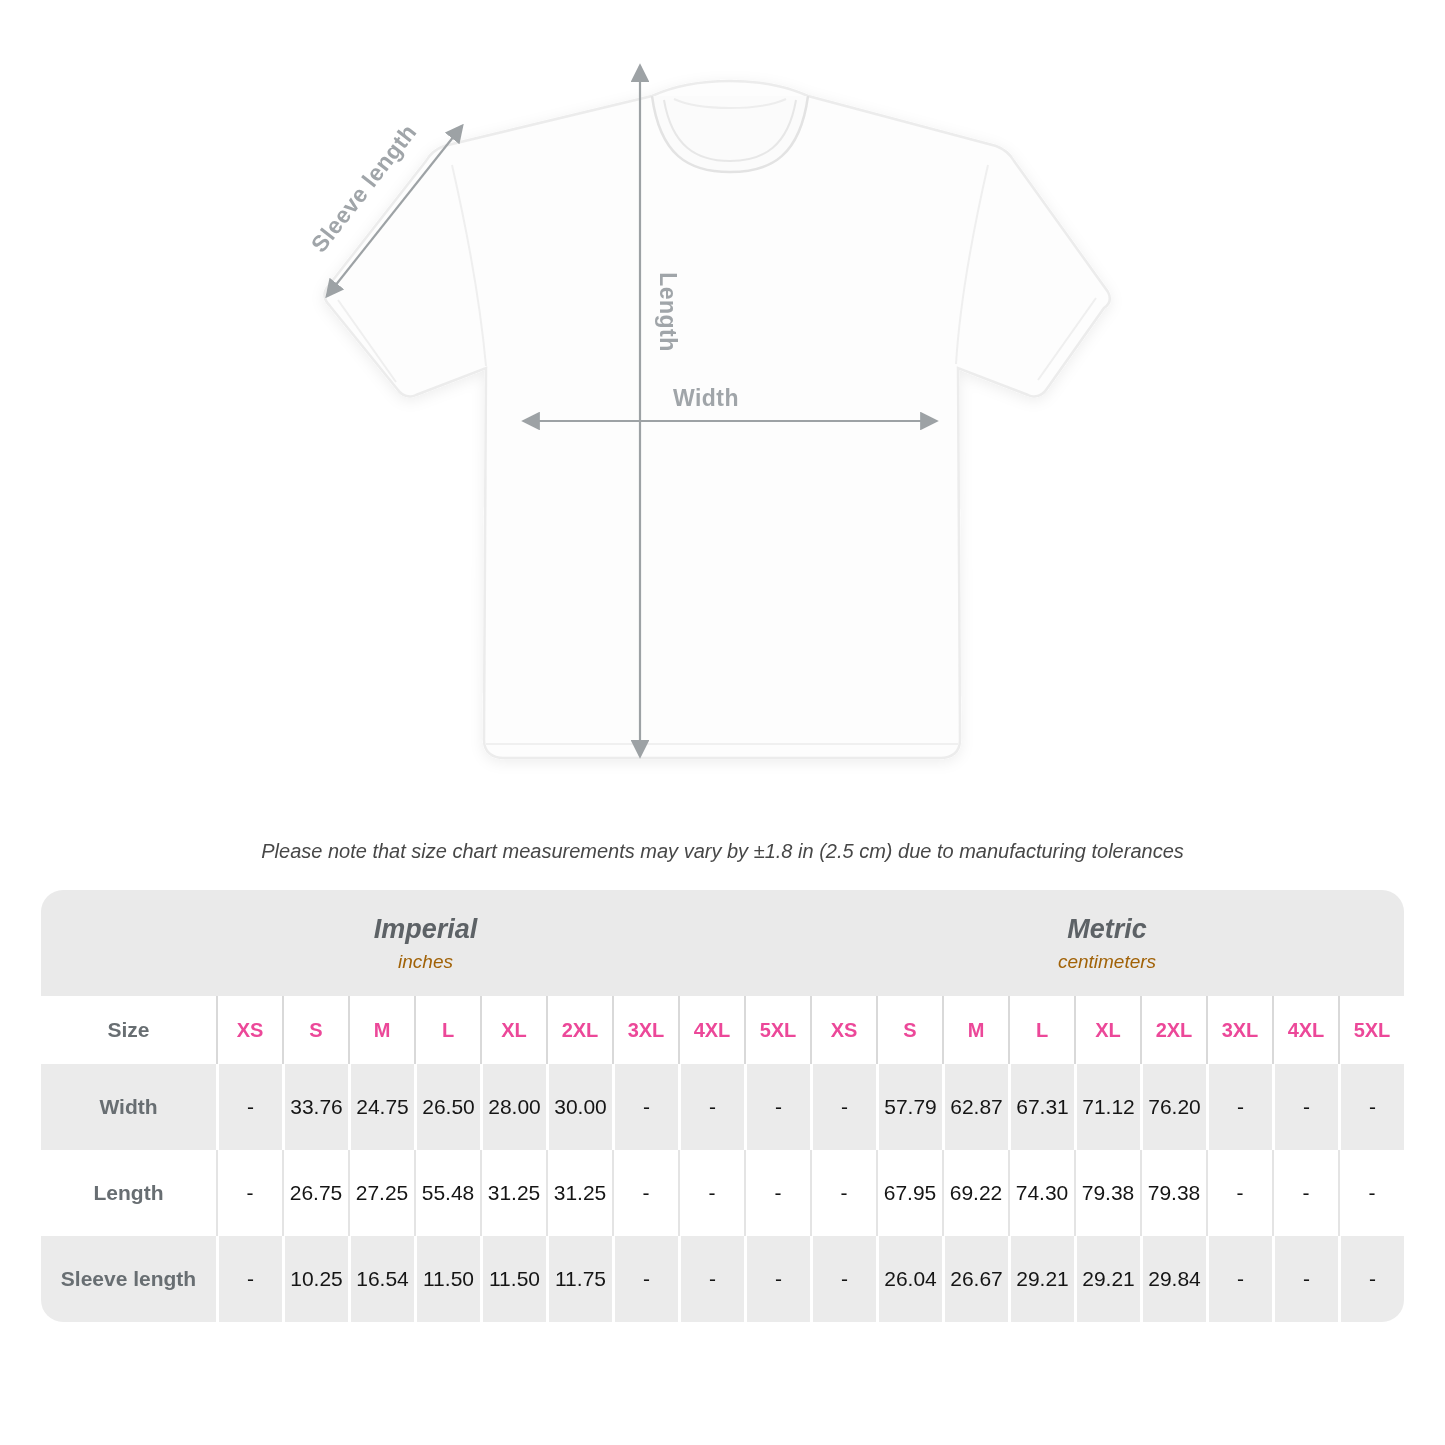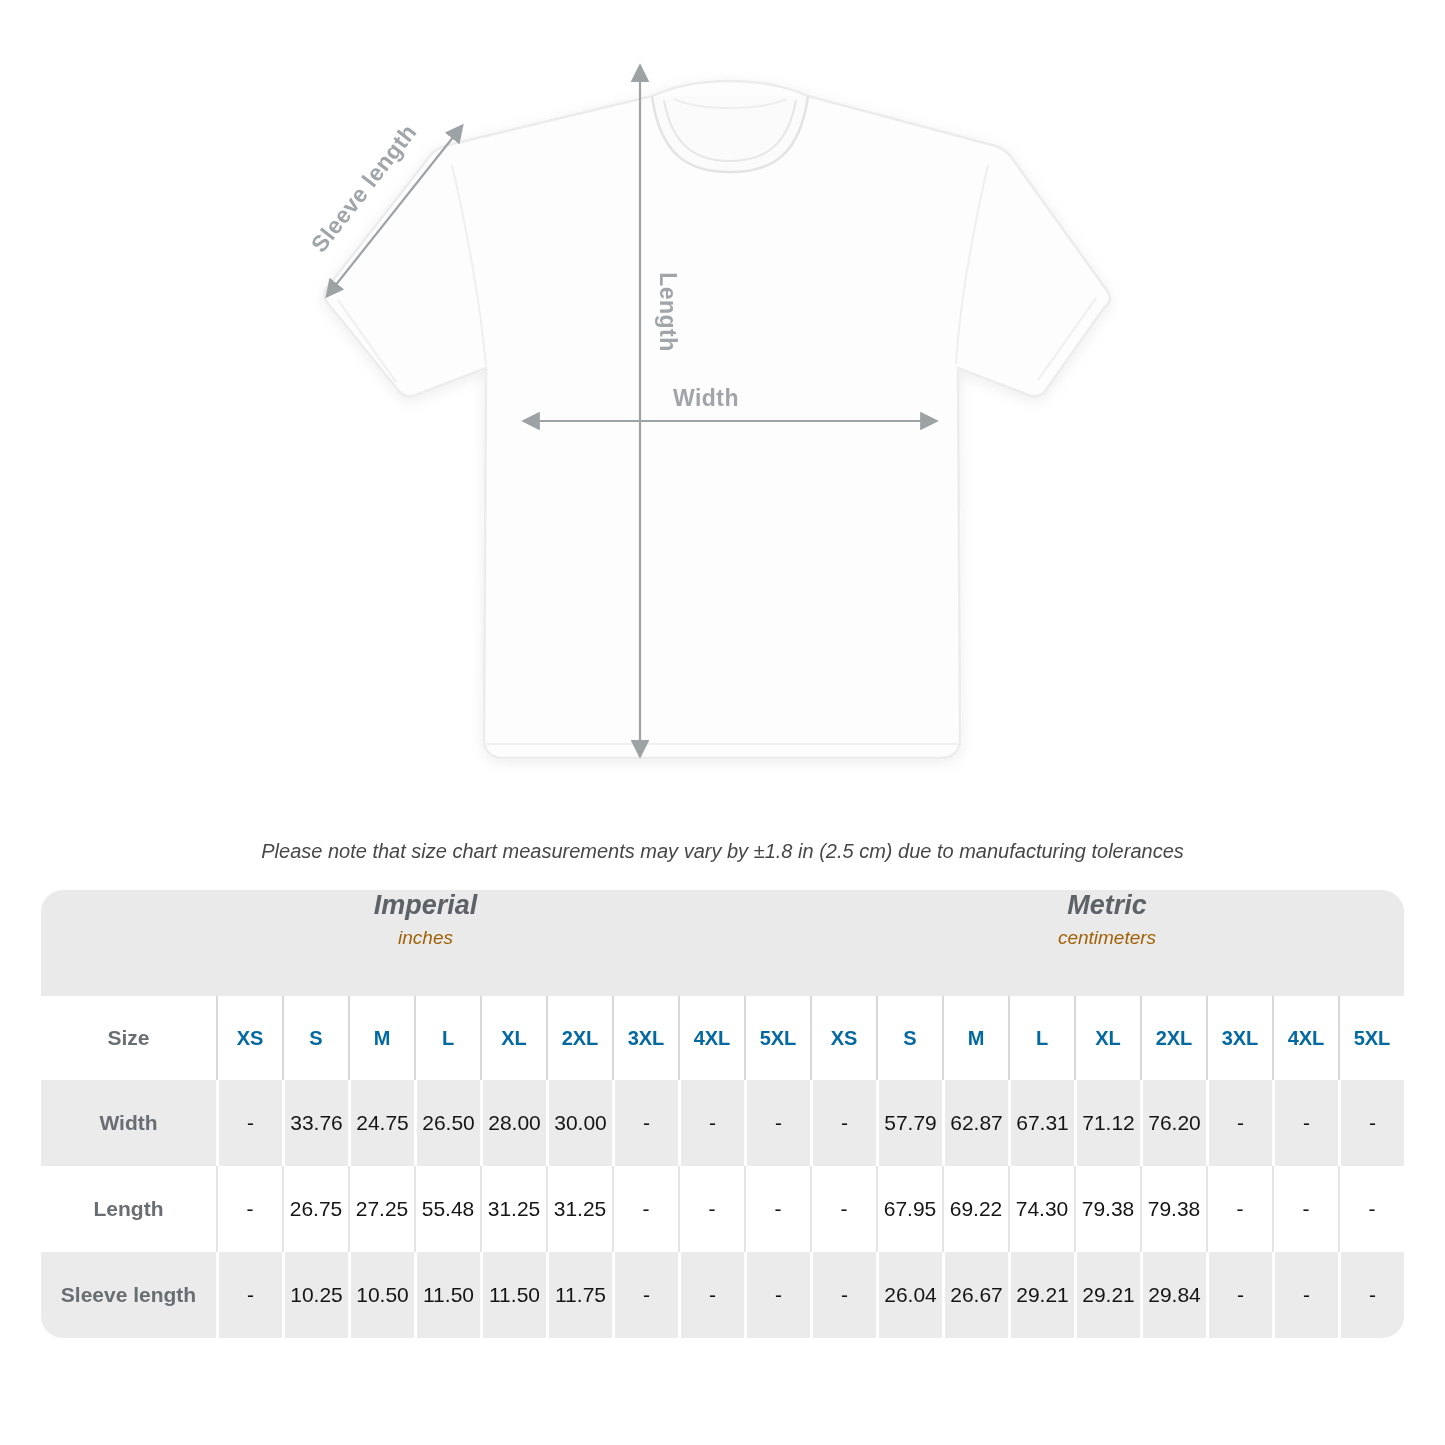--- a/index.html
+++ b/index.html
@@ -27,44 +27,44 @@
   .table-wrap{
     width:1363px;margin:27px auto 0 auto;
     border-radius:22px;overflow:hidden;
     --cols:175px repeat(18, 1fr);
   }
   .unit-band{
     display:grid;grid-template-columns:var(--cols);
     background:#eaeaea;height:106px;
   }
   .unit-cell{
-    display:flex;flex-direction:column;align-items:center;justify-content:flex-start;gap:6px;
+    display:flex;flex-direction:column;align-items:center;justify-content:center;gap:6px;
   }
   .unit-imperial{grid-column:1 / 11;}
   .unit-metric{grid-column:11 / 20;}
   .unit-main{font-size:27px;font-weight:bold;font-style:italic;color:#5d6266;}
   .unit-sub{font-size:19px;font-style:italic;color:#a16207;}
   .size-header-row{
     display:grid;grid-template-columns:var(--cols);
-    background:#ffffff;height:84px;
+    background:#ffffff;height:68px;
   }
   .trow{
     display:grid;grid-template-columns:var(--cols);
     height:86px;
   }
   .row-gray{background:#ebebeb;}
   .row-white{background:#ffffff;}
   .cell{
     display:flex;align-items:center;justify-content:center;
     font-size:21px;color:#151515;
   }
   .size-header-row .cell + .cell{border-left:2px solid #d9d9d9;}
   .row-white .cell + .cell{border-left:2px solid #e4e4e4;}
   .row-gray .cell + .cell{border-left:3px solid #ffffff;}
-  .size-head{font-weight:bold;font-size:20px;color:#0369a1;}
+  .size-head{font-weight:bold;font-size:20px;color:#ec4899;}
   .corner-head{font-weight:bold;font-size:21px;color:#686e72;}
   .row-label{font-weight:bold;font-size:21px;color:#686e72;}
 </style>
 </head>
 <body>
 
 <div class="diagram-area">
   <svg width="1445" height="830" viewBox="0 0 1445 830">
     <defs>
       <marker id="ah" viewBox="0 0 10 10" refX="8.5" refY="5" markerWidth="8.5" markerHeight="8.5" orient="auto-start-reverse">
@@ -200,21 +200,21 @@
         <div class="cell val">79.38</div>
         <div class="cell val">79.38</div>
         <div class="cell val">-</div>
         <div class="cell val">-</div>
         <div class="cell val">-</div>
       </div>
       <div class="trow row-gray">
         <div class="cell row-label">Sleeve length</div>
         <div class="cell val">-</div>
         <div class="cell val">10.25</div>
-        <div class="cell val">10.50</div>
+        <div class="cell val">16.54</div>
         <div class="cell val">11.50</div>
         <div class="cell val">11.50</div>
         <div class="cell val">11.75</div>
         <div class="cell val">-</div>
         <div class="cell val">-</div>
         <div class="cell val">-</div>
         <div class="cell val">-</div>
         <div class="cell val">26.04</div>
         <div class="cell val">26.67</div>
         <div class="cell val">29.21</div>

